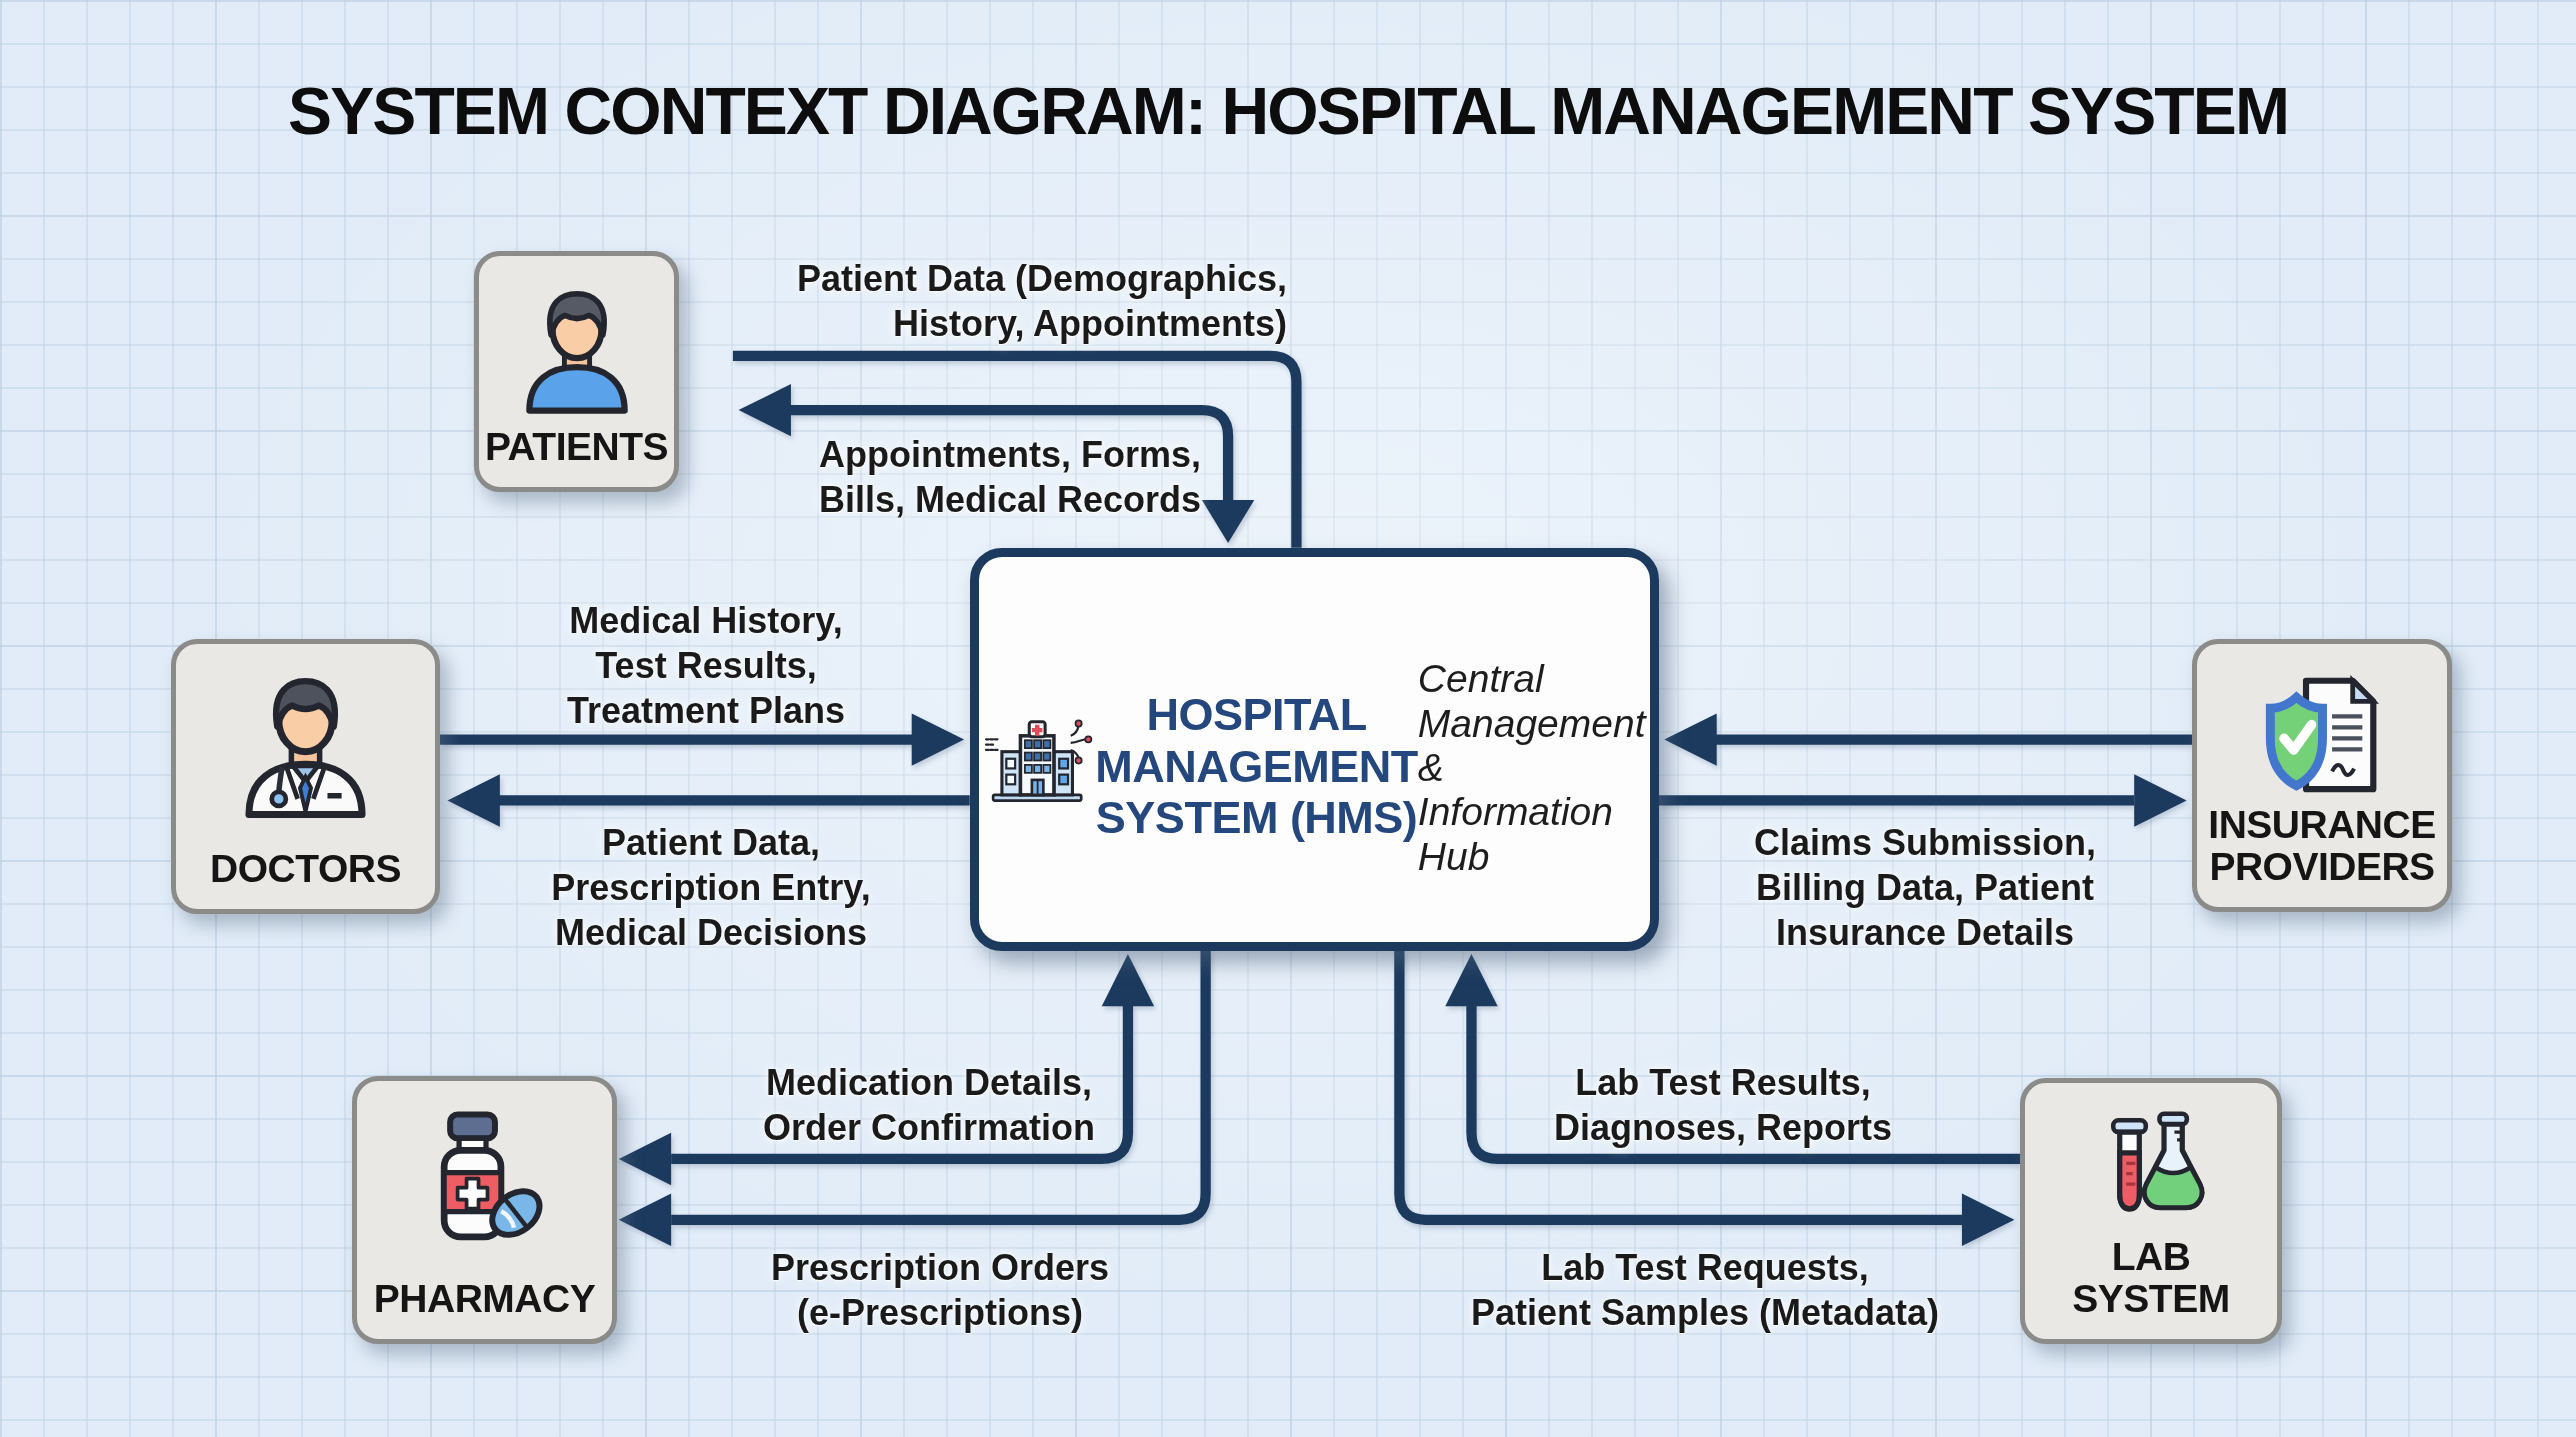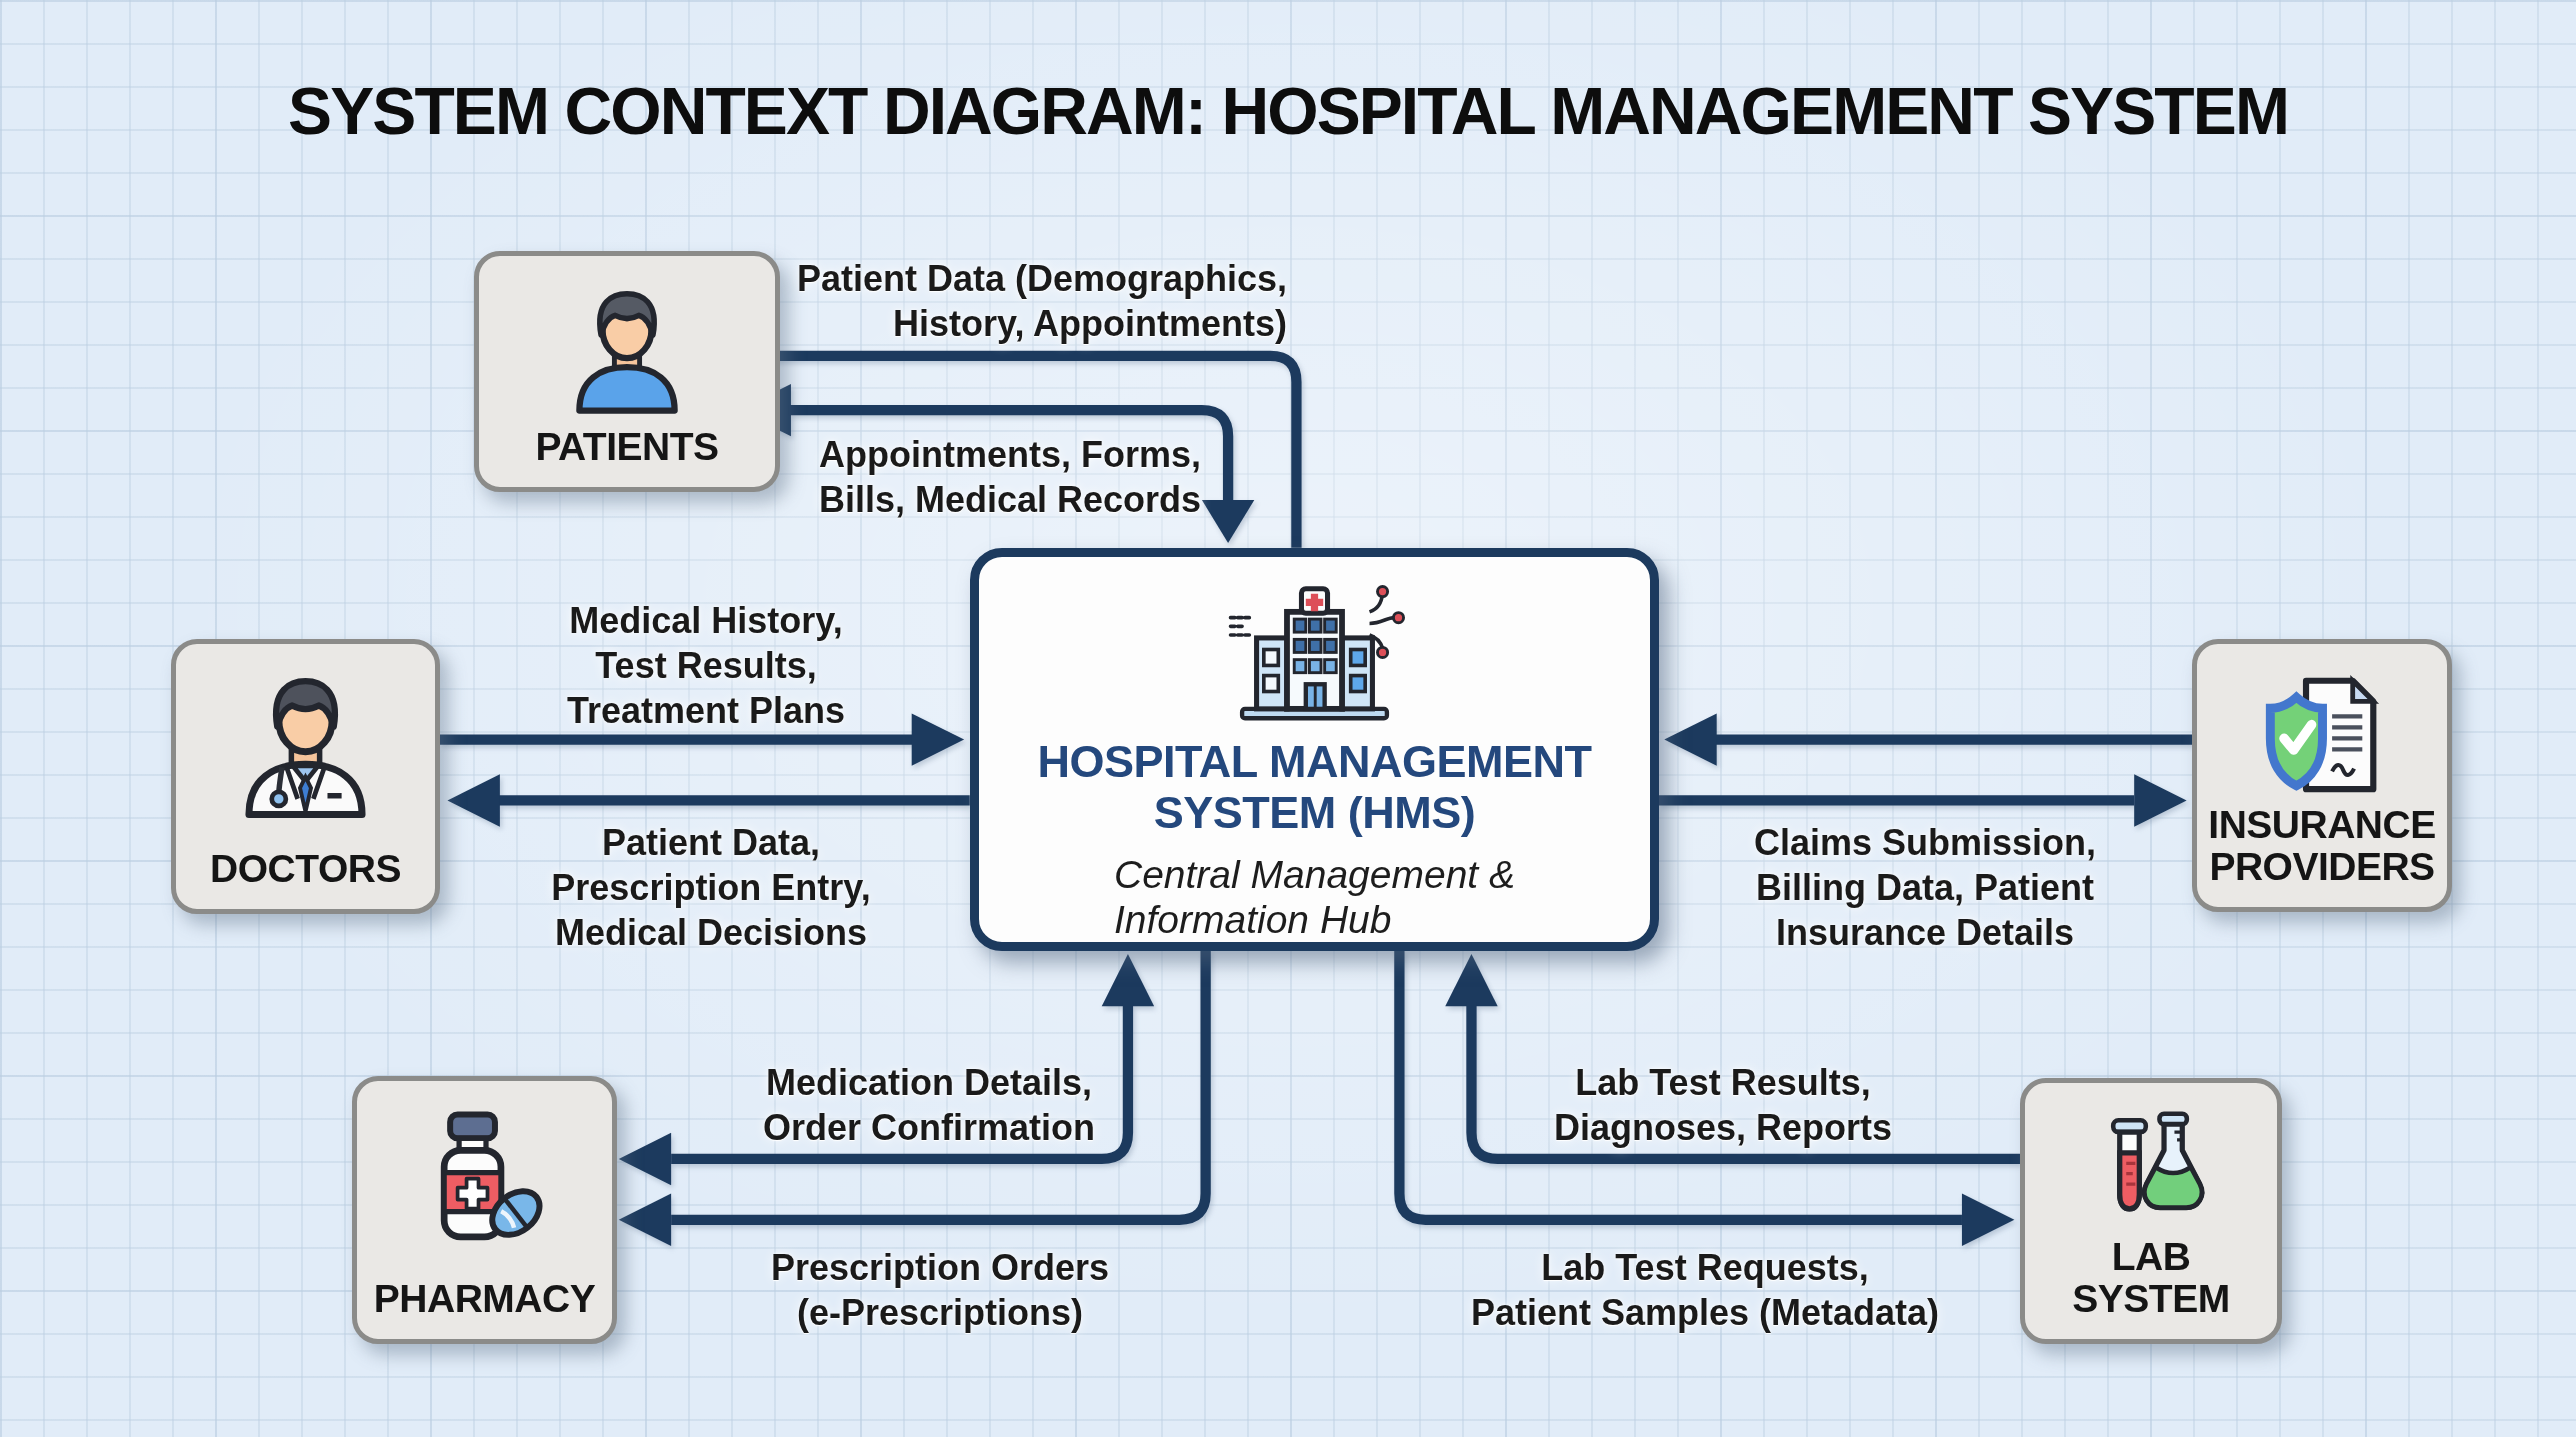--- a/index.html
+++ b/index.html
@@ -38,21 +38,21 @@
     padding:22.5px 7.5px 19px;
   }
   .entity .entity-label{
     font-size:39px; font-weight:700; letter-spacing:-0.5px; color:var(--entity-text);
     text-align:center; line-height:1.08; white-space:pre-line;
   }
   .hms{
     position:absolute; box-sizing:border-box; left:970px; top:548px; width:689px; height:403px;
     background:var(--hms-fill); border:9.4px solid var(--hms-border); border-radius:32px;
     box-shadow:9.4px 12px 20.6px rgba(80,100,125,.5);
-    display:flex; flex-direction:column; align-items:center; padding-top:22.5px;
+    display:flex; align-items:center; padding-top:22.5px;
   }
   .hms-title{
     margin-top:11.2px; text-align:center; font-size:45px; font-weight:800; letter-spacing:-0.5px;
     line-height:1.14; color:var(--hms-title); white-space:pre-line;
   }
   .hms-subtitle{
     margin-top:15px; text-align:left; font-size:39px; font-style:italic; font-weight:500;
     line-height:1.14; color:#1d1d1d; white-space:pre-line;
   }
   .edge-label{
@@ -128,21 +128,21 @@
 Insurance Details</div>
   <div class="edge-label" style="left:929px;  top:1105px;">Medication Details,
 Order Confirmation</div>
   <div class="edge-label" style="left:940px; top:1290px;">Prescription Orders
 (e-Prescriptions)</div>
   <div class="edge-label" style="left:1723px; top:1105px;">Lab Test Results,
 Diagnoses, Reports</div>
   <div class="edge-label" style="left:1705px; top:1290px;">Lab Test Requests,
 Patient Samples (Metadata)</div>
 
-  <div class="entity" style="left:474px; top:251px; width:306px; height:241px;">
+  <div class="entity" style="left:474px; top:251px; width:205px; height:241px;">
     <svg width="148" height="140" viewBox="0 0 100 100">
       <path d="M41 52 h18 v13 h-18 z" fill="#f5c49c" stroke="#23262e" stroke-width="3.5"></path>
       <path d="M16 94 C16 72 31 63 50 63 C69 63 84 72 84 94 Z" fill="#5aa3ea" stroke="#23262e" stroke-width="4.5" stroke-linejoin="round"></path>
       <ellipse cx="50" cy="36" rx="17.5" ry="20.5" fill="#f9cda6" stroke="#23262e" stroke-width="4.5"></ellipse>
       <path d="M31.5 40 C27 16 40 10.5 50 10.5 C60 10.5 73 16 68.5 40 C66 31 62 27 58.5 26 C53 29 47 29 41.5 26 C38 27 34 31 31.5 40 Z" fill="#555a64" stroke="#23262e" stroke-width="4" stroke-linejoin="round"></path>
     </svg>
     <div class="entity-label">PATIENTS</div>
   </div>
 
   <div class="entity" style="left:171px; top:639px; width:269px; height:275px;">

